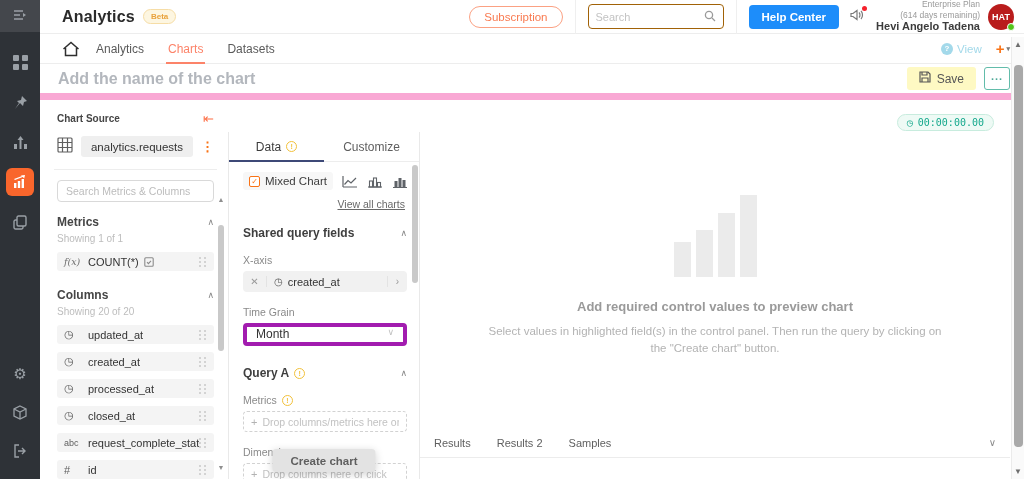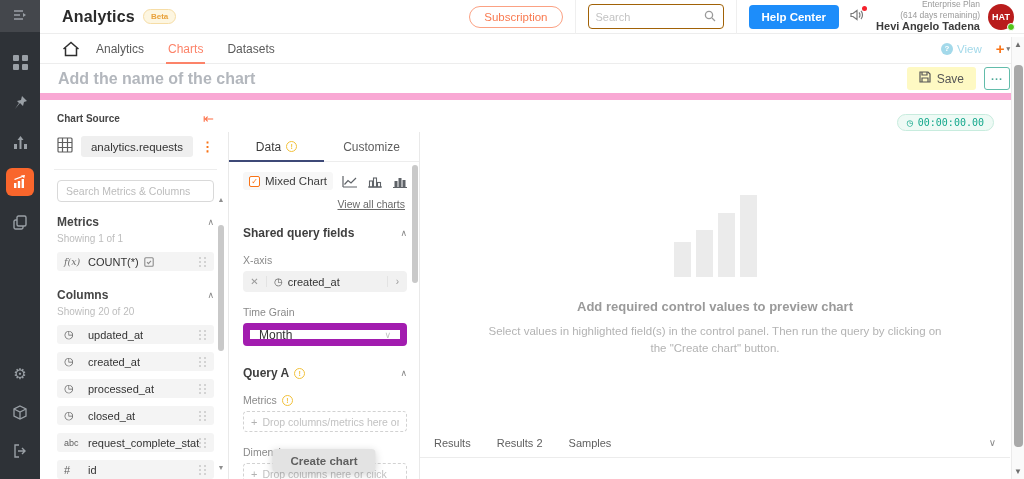--- a/index.html
+++ b/index.html
@@ -108,21 +108,21 @@
   .viz-ic { color:#5f6368; cursor:pointer; display:flex; flex:0 0 auto; }
   .view-all { display:block; text-align:right; margin:8px 2px 0 0; font-size:10.5px; color:#696969; text-decoration:underline; cursor:pointer; }
   .cp-sec-head { display:flex; align-items:center; margin-top:16px; }
   .cp-sec-title { font-size:12px; font-weight:bold; color:#3f3f3f; display:flex; align-items:center; gap:5px; }
   .ctl-label { font-size:10.5px; color:#8a8a8a; margin-top:14px; display:flex; align-items:center; gap:5px; }
   .value-pill { margin-top:5px; background:#f1f1f1; border-radius:4px; height:21px; display:flex; align-items:center; overflow:hidden; }
   .vp-x { width:24px; text-align:center; color:#9a9a9a; font-size:10px; cursor:pointer; border-right:1px solid #e3e3e3; }
   .vp-main { flex:1; display:flex; align-items:center; gap:5px; padding:0 7px; font-size:11px; color:#333; }
   .vp-clock { font-size:10px; color:#5f5f5f; }
   .vp-go { width:20px; text-align:center; color:#9a9a9a; font-size:10px; cursor:pointer; border-left:1px solid #e3e3e3; }
-  .select-box { margin-top:5px; height:23px; border:7px solid #a21caf; border-radius:4px; display:flex; align-items:center; padding:0 9px; cursor:pointer; background:#fff; }
+  .select-box { margin-top:5px; height:23px; border:4px solid #a21caf; border-radius:4px; display:flex; align-items:flex-start; padding:0 9px; cursor:pointer; background:#fff; }
   .select-value { font-size:12px; color:#333; }
   .select-caret { margin-left:auto; color:#c0c0c0; font-size:9px; }
   .dropzone { margin-top:5px; height:21px; border:1px dashed #d2d2d2; border-radius:4px; display:flex; align-items:center; padding:0 7px; gap:5px; cursor:pointer; }
   .dz-plus { color:#b2b2b2; font-size:11px; }
   .dz-text { font-size:10.5px; color:#c2c2c2; white-space:nowrap; overflow:hidden; }
   .create-chart-btn { position:absolute; left:50%; transform:translateX(-50%); bottom:7px; background:#e3e3e3; border:none; border-radius:4px; height:23px; padding:0 18px; font-size:11.5px; font-weight:bold; color:#5f5f5f; cursor:pointer; box-shadow:0 2px 8px rgba(0,0,0,.18); font-family:inherit; white-space:nowrap; }
   .cp-scrollbar { position:absolute; right:1px; top:33px; width:6px; height:118px; border-radius:3px; background:#c9c9c9; cursor:pointer; }
 
   
   .preview-panel { flex:1; display:flex; flex-direction:column; position:relative; padding-right:14px; min-width:0; }

